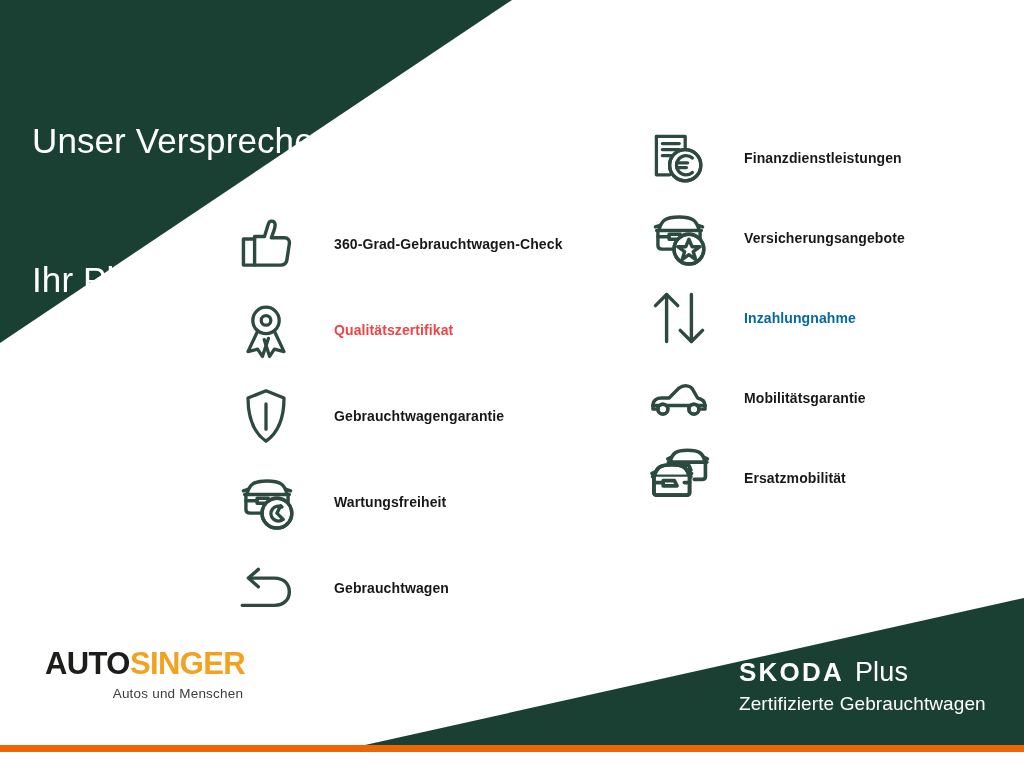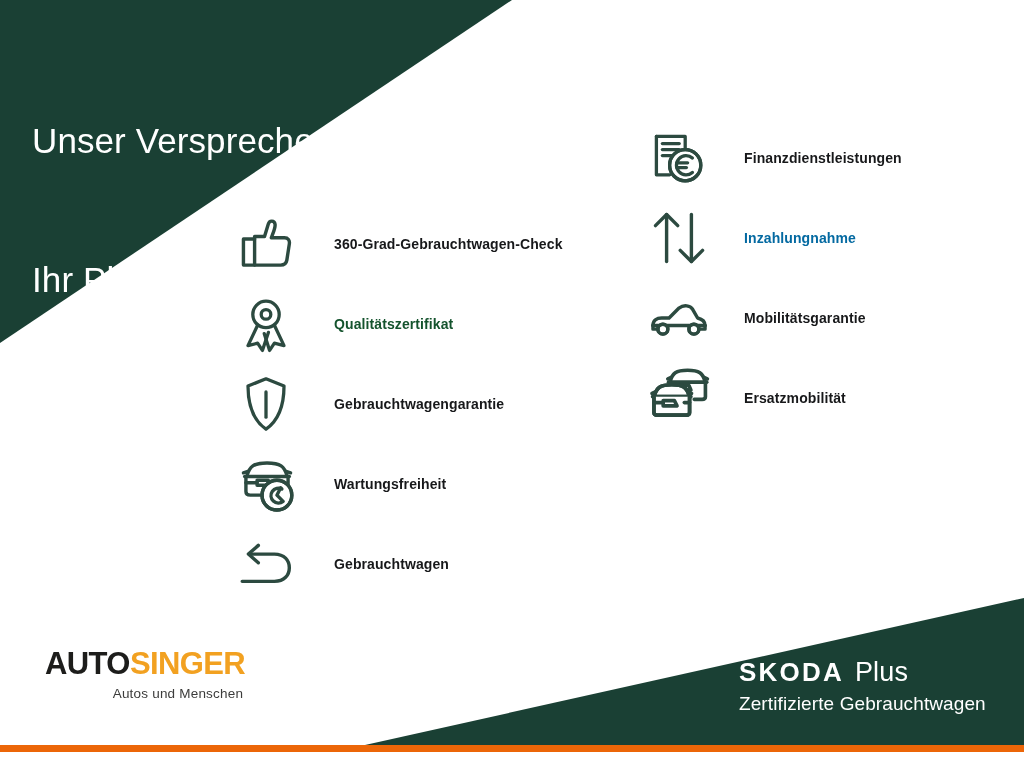--- a/index.html
+++ b/index.html
@@ -38,21 +38,21 @@
     white-space: pre;
   }
   .headline-line { display: block; }
 
   
   .col {
     position: absolute;
     display: flex;
     flex-direction: column;
   }
-  .col-left  { left: 236px; top: 204px; }
+  .col-left  { left: 236px; top: 204px; gap: 6px; }
   .col-right { left: 648px; top: 118px; }
 
   .feature {
     display: flex;
     align-items: center;
     height: 80px;
   }
   .feature-icon {
     width: 78px;
     min-width: 78px;
@@ -173,21 +173,21 @@
 
     <div class="feature">
       <span class="feature-icon">
         <svg viewBox="0 0 100 100" width="60" height="60" style="stroke: rgb(44, 74, 64);">
           <circle cx="50" cy="34" r="22"></circle>
           <circle cx="50" cy="34" r="8"></circle>
           <path d="M36 52 L20 86 L36 82 L44 94 L54 64"></path>
           <path d="M64 52 L80 86 L64 82 L56 94 L47 66"></path>
         </svg>
       </span>
-      <span class="feature-label" style="color: #14532d; text-align: right;">Qualitätszertifikat</span>
+      <span class="feature-label" style="color: #ef4444; text-align: right;">Qualitätszertifikat</span>
     </div>
 
     <div class="feature">
       <span class="feature-icon">
         <svg viewBox="0 0 100 100" width="60" height="60" style="stroke: rgb(44, 74, 64);">
           <path d="M50 8 L20 20 C20 56 30 78 50 92 C70 78 80 56 80 20 Z"></path>
           <path d="M50 30 L50 72"></path>
         </svg>
       </span>
       <span class="feature-label" style="color: rgb(23, 24, 26);">Gebrauchtwagengarantie</span>
@@ -237,20 +237,38 @@
           <circle cx="62" cy="62" r="26" fill="#ffffff"></circle>
           <circle cx="62" cy="62" r="26"></circle>
           <path d="M74 50 A16 16 0 1 0 74 74"></path>
           <path d="M48 58 H66"></path>
           <path d="M48 66 H64"></path>
         </svg>
       </span>
       <span class="feature-label" style="color: rgb(23, 24, 26);">Finanzdienstleistungen</span>
     </div>
 
+    <div class="feature">
+      <span class="feature-icon">
+        <svg viewBox="0 0 100 100" width="62" height="62" style="stroke: rgb(44, 74, 64);">
+          <path d="M18 36 C22 22 28 16 50 16 C72 16 78 22 82 36"></path>
+          <path d="M14 38 H86"></path>
+          <path d="M16 38 L16 62 C16 66 19 68 23 68 L70 68"></path>
+          <path d="M84 38 L84 56"></path>
+          <path d="M16 48 H34"></path>
+          <path d="M34 44 H52 L56 52 H34 Z"></path>
+          <path d="M18 30 L12 32"></path>
+          <path d="M82 30 L88 32"></path>
+          <circle cx="66" cy="68" r="24" fill="#ffffff"></circle>
+          <circle cx="66" cy="68" r="24"></circle>
+          <path d="M66 52 L71 64 L84 64 L73 72 L77 85 L66 77 L55 85 L59 72 L48 64 L61 64 Z"></path>
+        </svg>
+      </span>
+      <span class="feature-label" style="color: rgb(23, 24, 26);">Versicherungsangebote</span>
+    </div>
 
     <div class="feature">
       <span class="feature-icon">
         <svg viewBox="0 0 100 100" width="62" height="62" style="stroke: rgb(44, 74, 64);">
           <path d="M30 88 L30 12"></path>
           <path d="M12 30 L30 12 L48 30"></path>
           <path d="M70 12 L70 88"></path>
           <path d="M52 70 L70 88 L88 70"></path>
         </svg>
       </span>

